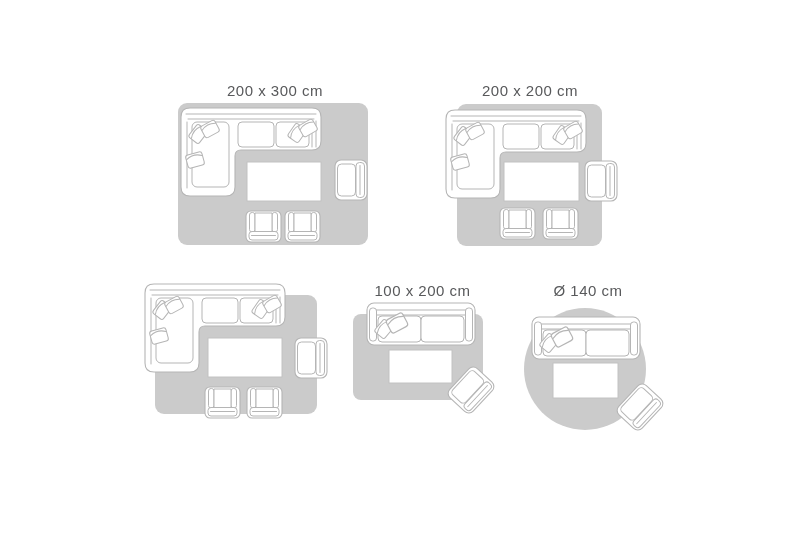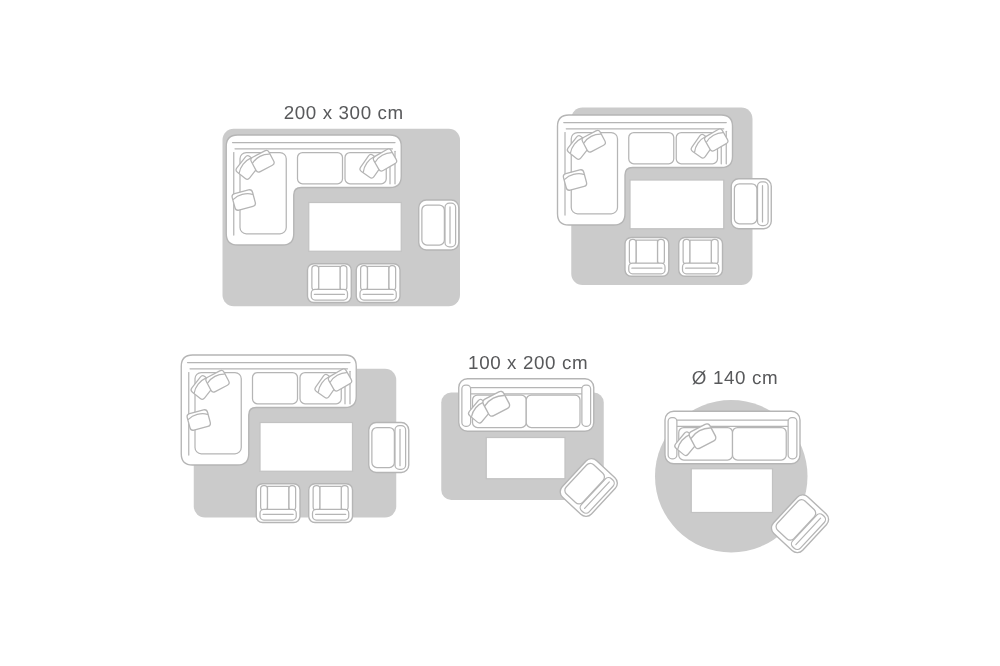--- a/index.html
+++ b/index.html
@@ -86,20 +86,21 @@
       <rect class="rug" x="178" y="103" width="190" height="142" rx="9"></rect>
       <rect class="t" x="247" y="162" width="74" height="39"></rect>
       <use href="#corner-sofa" transform="translate(181,108)"></use>
       <use href="#armchair" transform="translate(335,160)"></use>
       <use href="#small-chair" transform="translate(246,211)"></use>
       <use href="#small-chair" transform="translate(285,211)"></use>
     </svg>
   </div>
 
   <div class="scene" style="left:435px;top:82px;width:190px;">
+    <div class="size-label">200 x 200 cm</div>
     <svg width="190" height="152" viewBox="435 100 190 152">
       <rect class="rug" x="457" y="104" width="145" height="142" rx="9"></rect>
       <rect class="t" x="504" y="162" width="75" height="39"></rect>
       <use href="#corner-sofa" transform="translate(446,110)"></use>
       <use href="#armchair" transform="translate(585,161)"></use>
       <use href="#small-chair" transform="translate(500,208)"></use>
       <use href="#small-chair" transform="translate(543,208)"></use>
     </svg>
   </div>
 
@@ -117,21 +118,21 @@
   <div class="scene" style="left:345px;top:282px;width:155px;">
     <div class="size-label">100 x 200 cm</div>
     <svg width="155" height="152" viewBox="345 300 155 152">
       <rect class="rug" x="353" y="314" width="130" height="86" rx="8"></rect>
       <rect class="t" x="389" y="350" width="63" height="33"></rect>
       <use href="#sofa" transform="translate(367,303)"></use>
       <use href="#armchair" transform="translate(471,390) rotate(43) translate(-16,-20)"></use>
     </svg>
   </div>
 
-  <div class="scene" style="left:508px;top:294px;width:160px;">
+  <div class="scene" style="left:508px;top:282px;width:160px;">
     <div class="size-label">Ø 140 cm</div>
     <svg width="160" height="152" viewBox="508 300 160 152">
       <circle class="rug" cx="585" cy="369" r="61"></circle>
       <rect class="t" x="553" y="363" width="65" height="35"></rect>
       <use href="#sofa" transform="translate(532,317)"></use>
       <use href="#armchair" transform="translate(640,407) rotate(43) translate(-16,-20)"></use>
     </svg>
   </div>
 
 </div>

